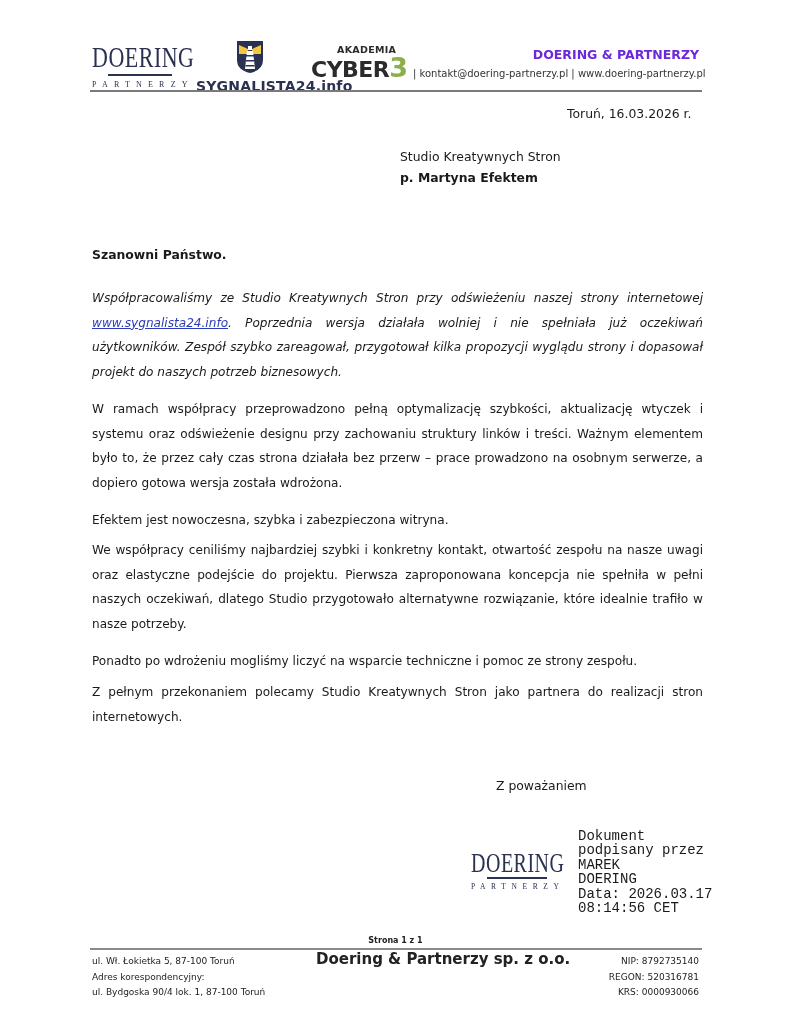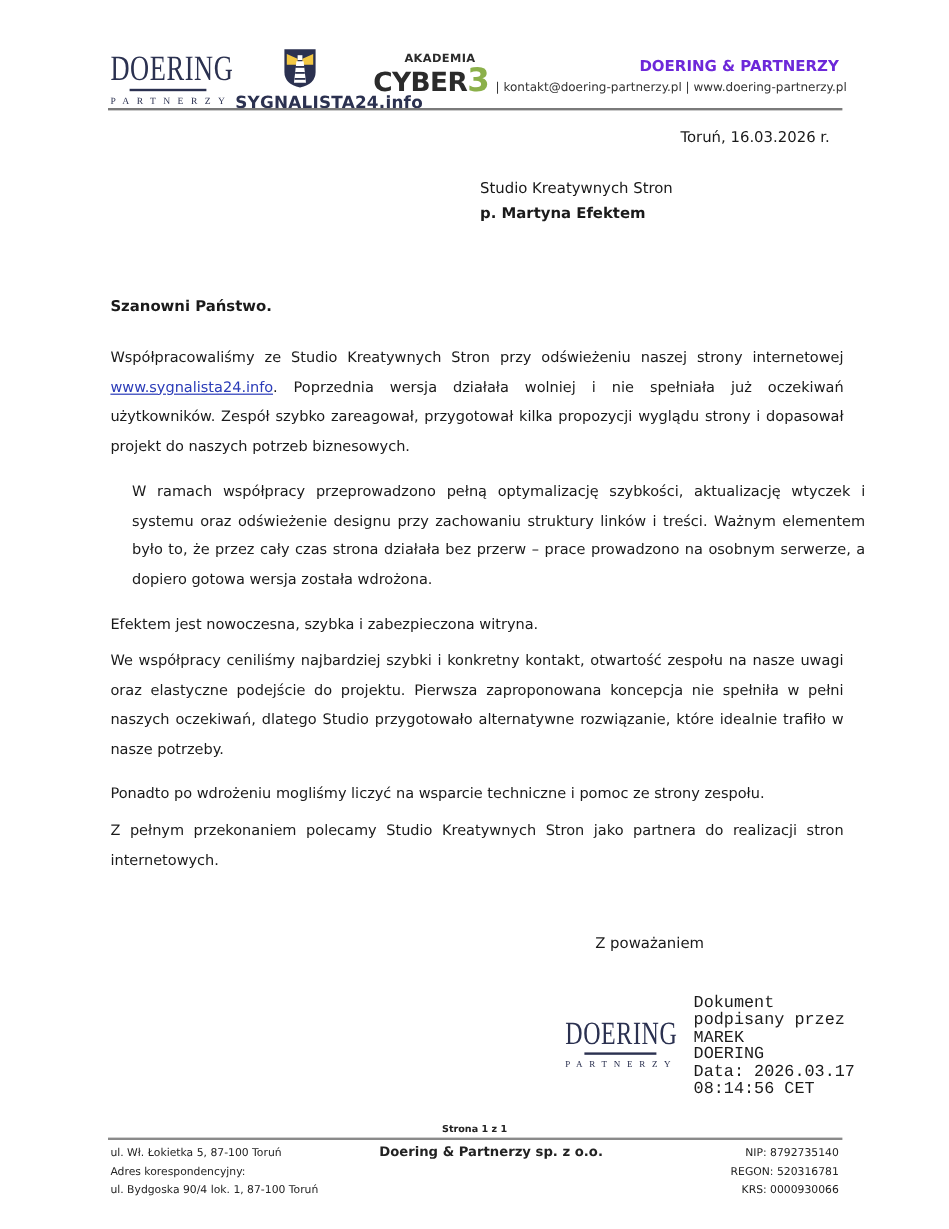--- a/index.html
+++ b/index.html
@@ -66,25 +66,25 @@
 <div class="abs header-contact" style="left:413px; top:68px;">| kontakt@doering-partnerzy.pl | www.doering-partnerzy.pl</div>
 
 <div class="abs header-rule" style="left:90px; top:90px; width:612px;"></div>
 
 <div class="abs txt" style="left:567px; top:106px;">Toruń, 16.03.2026 r.</div>
 <div class="abs txt" style="left:400px; top:149px;">Studio Kreatywnych Stron</div>
 <div class="abs txt bold" style="left:400px; top:170px;">p. Martyna Efektem</div>
 
 <div class="abs txt bold" style="left:92px; top:247px;text-align:center;">Szanowni Państwo.</div>
 
-<p class="abs para" style="top:286px;">
+<p class="abs para" style="top:286px;font-style:italic;">
   <span>Współpracowaliśmy ze Studio Kreatywnych Stron przy odświeżeniu naszej strony internetowej </span><a class="link">www.sygnalista24.info</a><span>. Poprzednia wersja działała wolniej i nie spełniała już oczekiwań użytkowników. Zespół szybko zareagował, przygotował kilka propozycji wyglądu strony i dopasował projekt do naszych potrzeb biznesowych.</span>
 </p>
 
-<p class="abs para" style="top:397px;margin-left:18px;">W ramach współpracy przeprowadzono pełną optymalizację szybkości, aktualizację wtyczek i systemu oraz odświeżenie designu przy zachowaniu struktury linków i treści. Ważnym elementem było to, że przez cały czas strona działała bez przerw – prace prowadzono na osobnym serwerze, a dopiero gotowa wersja została wdrożona.</p>
+<p class="abs para" style="top:397px;">W ramach współpracy przeprowadzono pełną optymalizację szybkości, aktualizację wtyczek i systemu oraz odświeżenie designu przy zachowaniu struktury linków i treści. Ważnym elementem było to, że przez cały czas strona działała bez przerw – prace prowadzono na osobnym serwerze, a dopiero gotowa wersja została wdrożona.</p>
 <p class="abs para" style="top:508px;">Efektem jest nowoczesna, szybka i zabezpieczona witryna.</p>
 <p class="abs para" style="top:538px;">We współpracy ceniliśmy najbardziej szybki i konkretny kontakt, otwartość zespołu na nasze uwagi oraz elastyczne podejście do projektu. Pierwsza zaproponowana koncepcja nie spełniła w pełni naszych oczekiwań, dlatego Studio przygotowało alternatywne rozwiązanie, które idealnie trafiło w nasze potrzeby.</p>
 <p class="abs para" style="top:649px;">Ponadto po wdrożeniu mogliśmy liczyć na wsparcie techniczne i pomoc ze strony zespołu.</p>
 <p class="abs para" style="top:680px;">Z pełnym przekonaniem polecamy Studio Kreatywnych Stron jako partnera do realizacji stron internetowych.</p>
 
 <div class="abs txt" style="left:496px; top:778px;">Z poważaniem</div>
 
 <div class="abs doering-logo" style="left:471px; top:850px; width:92px;">
   <span class="word" style="font-size:20px; line-height:18px;">DOERING</span>
   <div class="bar" style="width:60px; margin-top:9px; margin-bottom:3px;"></div>
@@ -102,19 +102,19 @@
 
 <div class="abs foot-small bold" style="left:0; width:791px; text-align:center; top:933px; font-size:8px;">Strona 1 z 1</div>
 <div class="abs foot-rule" style="left:90px; top:948px; width:612px;"></div>
 
 <div class="abs foot-small" style="left:92px; top:954px;">
   <div>ul. Wł. Łokietka 5, 87-100 Toruń</div>
   <div>Adres korespondencyjny:</div>
   <div>ul. Bydgoska 90/4 lok. 1, 87-100 Toruń</div>
 </div>
 
-<div class="abs foot-small bold" style="left:316px; top:952px; font-size:11px;">Doering &amp; Partnerzy sp. z o.o.</div>
+<div class="abs foot-small bold" style="left:316px; top:952px; font-size:15px;">Doering &amp; Partnerzy sp. z o.o.</div>
 
 <div class="abs foot-small" style="right:92px; top:954px; text-align:right;">
   <div>NIP: 8792735140</div>
   <div>REGON: 520316781</div>
   <div>KRS: 0000930066</div>
 </div>
 
 </body></html>

